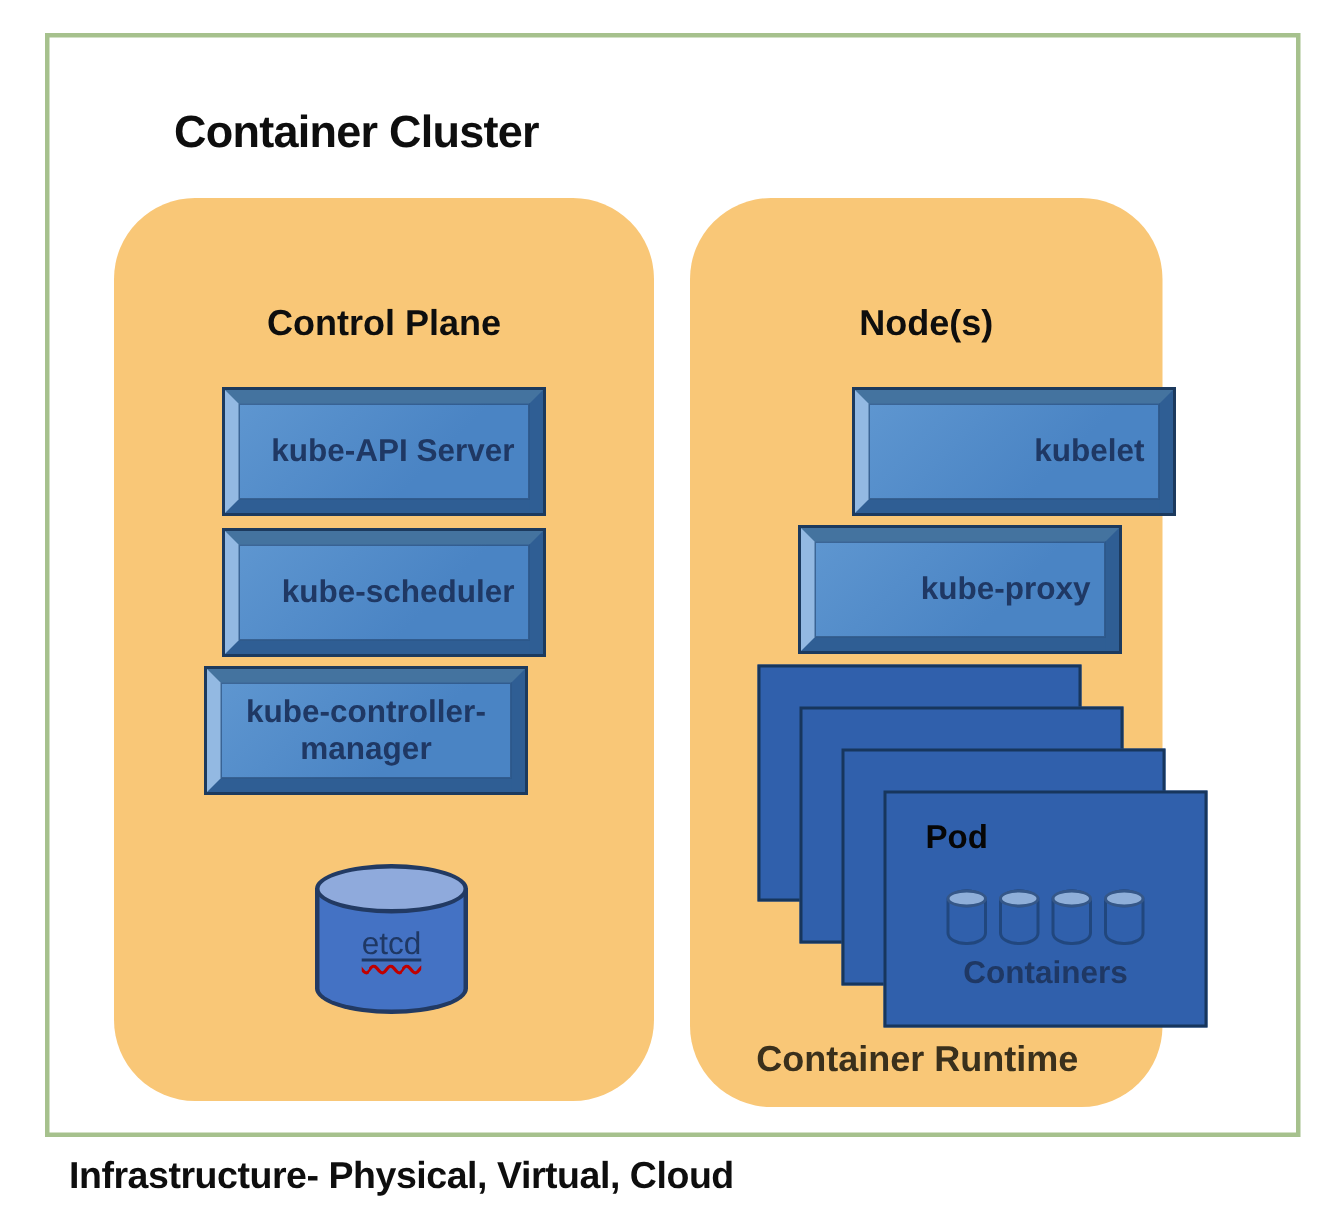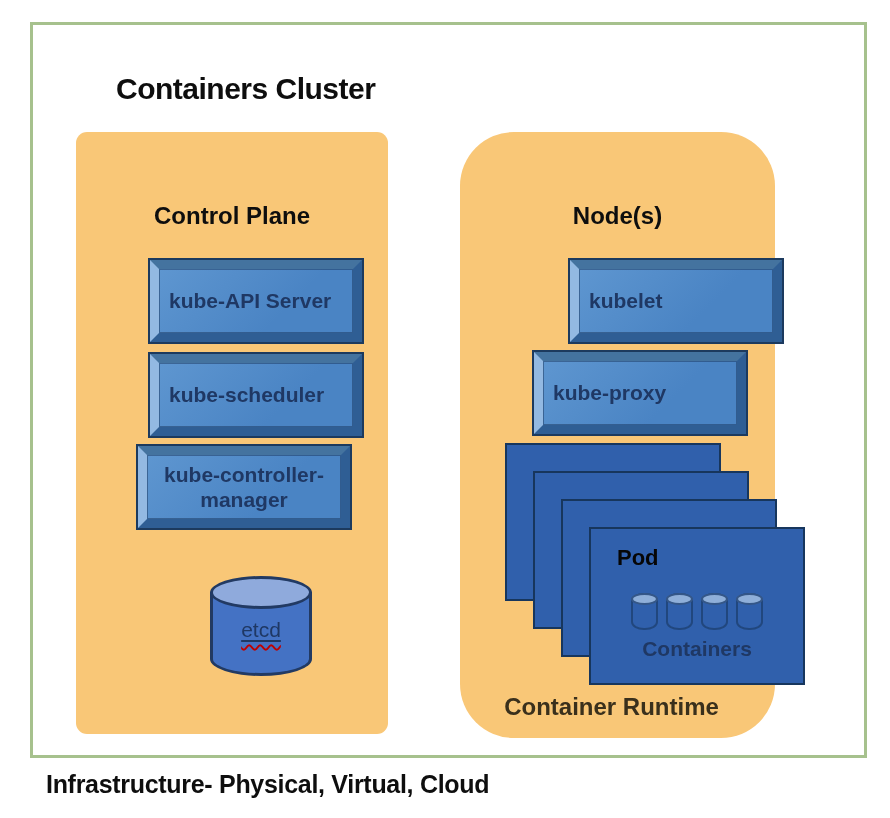--- a/index.html
+++ b/index.html
@@ -17,39 +17,39 @@
   }
   .main-title {
     position:absolute; left:116px; top:72px;
     font-size:30px; font-weight:bold; color:var(--text-black);
     letter-spacing:-0.5px;
   }
   .panel {
     position:absolute; top:132px; border-radius:54px;
     background:var(--panel-orange);
   }
-  .panel.control { left:76px;  width:312px; height:602px;border-radius:11px; }
+  .panel.control { left:76px;  width:360px; height:602px; }
   .panel.nodes   { left:460px; width:315px; height:606px; }
   .panel-title {
     position:absolute; left:0; right:0; top:70px; text-align:center;
     font-size:24px; font-weight:bold; color:var(--text-black);
   }
 
   
   .bevel {
     position:absolute; width:216px; height:86px;
     background:var(--box-outline); padding:2px; box-sizing:border-box;
   }
   .bevel-frame {
     width:100%; height:100%; box-sizing:border-box;
     border:9px solid;
     border-color: var(--bevel-top) var(--bevel-dark) var(--bevel-dark) var(--bevel-light);
     background:linear-gradient(135deg,#5E96D0 0%, var(--box-face-blue) 65%);
     box-shadow: inset 0 0 0 1px rgba(20,45,80,.45);
-    display:flex; align-items:center; justify-content:flex-start;
+    display:flex; align-items:center; justify-content:flex-end;
   }
   .bevel-label {
     color:var(--text-navy); font-weight:bold; font-size:21px;
     text-align:center; line-height:1.2; padding:0 10px;
   }
 
   
   .etcd-cyl { position:absolute; left:134px; top:444px; width:102px; height:100px; }
   .etcd-body {
     position:absolute; left:0; top:16px; width:102px; height:84px; box-sizing:border-box;
@@ -109,21 +109,21 @@
     letter-spacing:-0.3px;
   }
 </style>
 </head>
 <body>
 
 <div class="page">
 
   <div class="green-frame"></div>
 
-  <div class="main-title">Containers Cluster</div>
+  <div class="main-title">Container Cluster</div>
 
   <div class="panel control">
     <div class="panel-title">Control Plane</div>
 
     <div class="bevel" style="left:72px; top:126px;">
       <div class="bevel-frame">
         <span class="bevel-label">kube-API Server</span>
       </div>
     </div>
 

